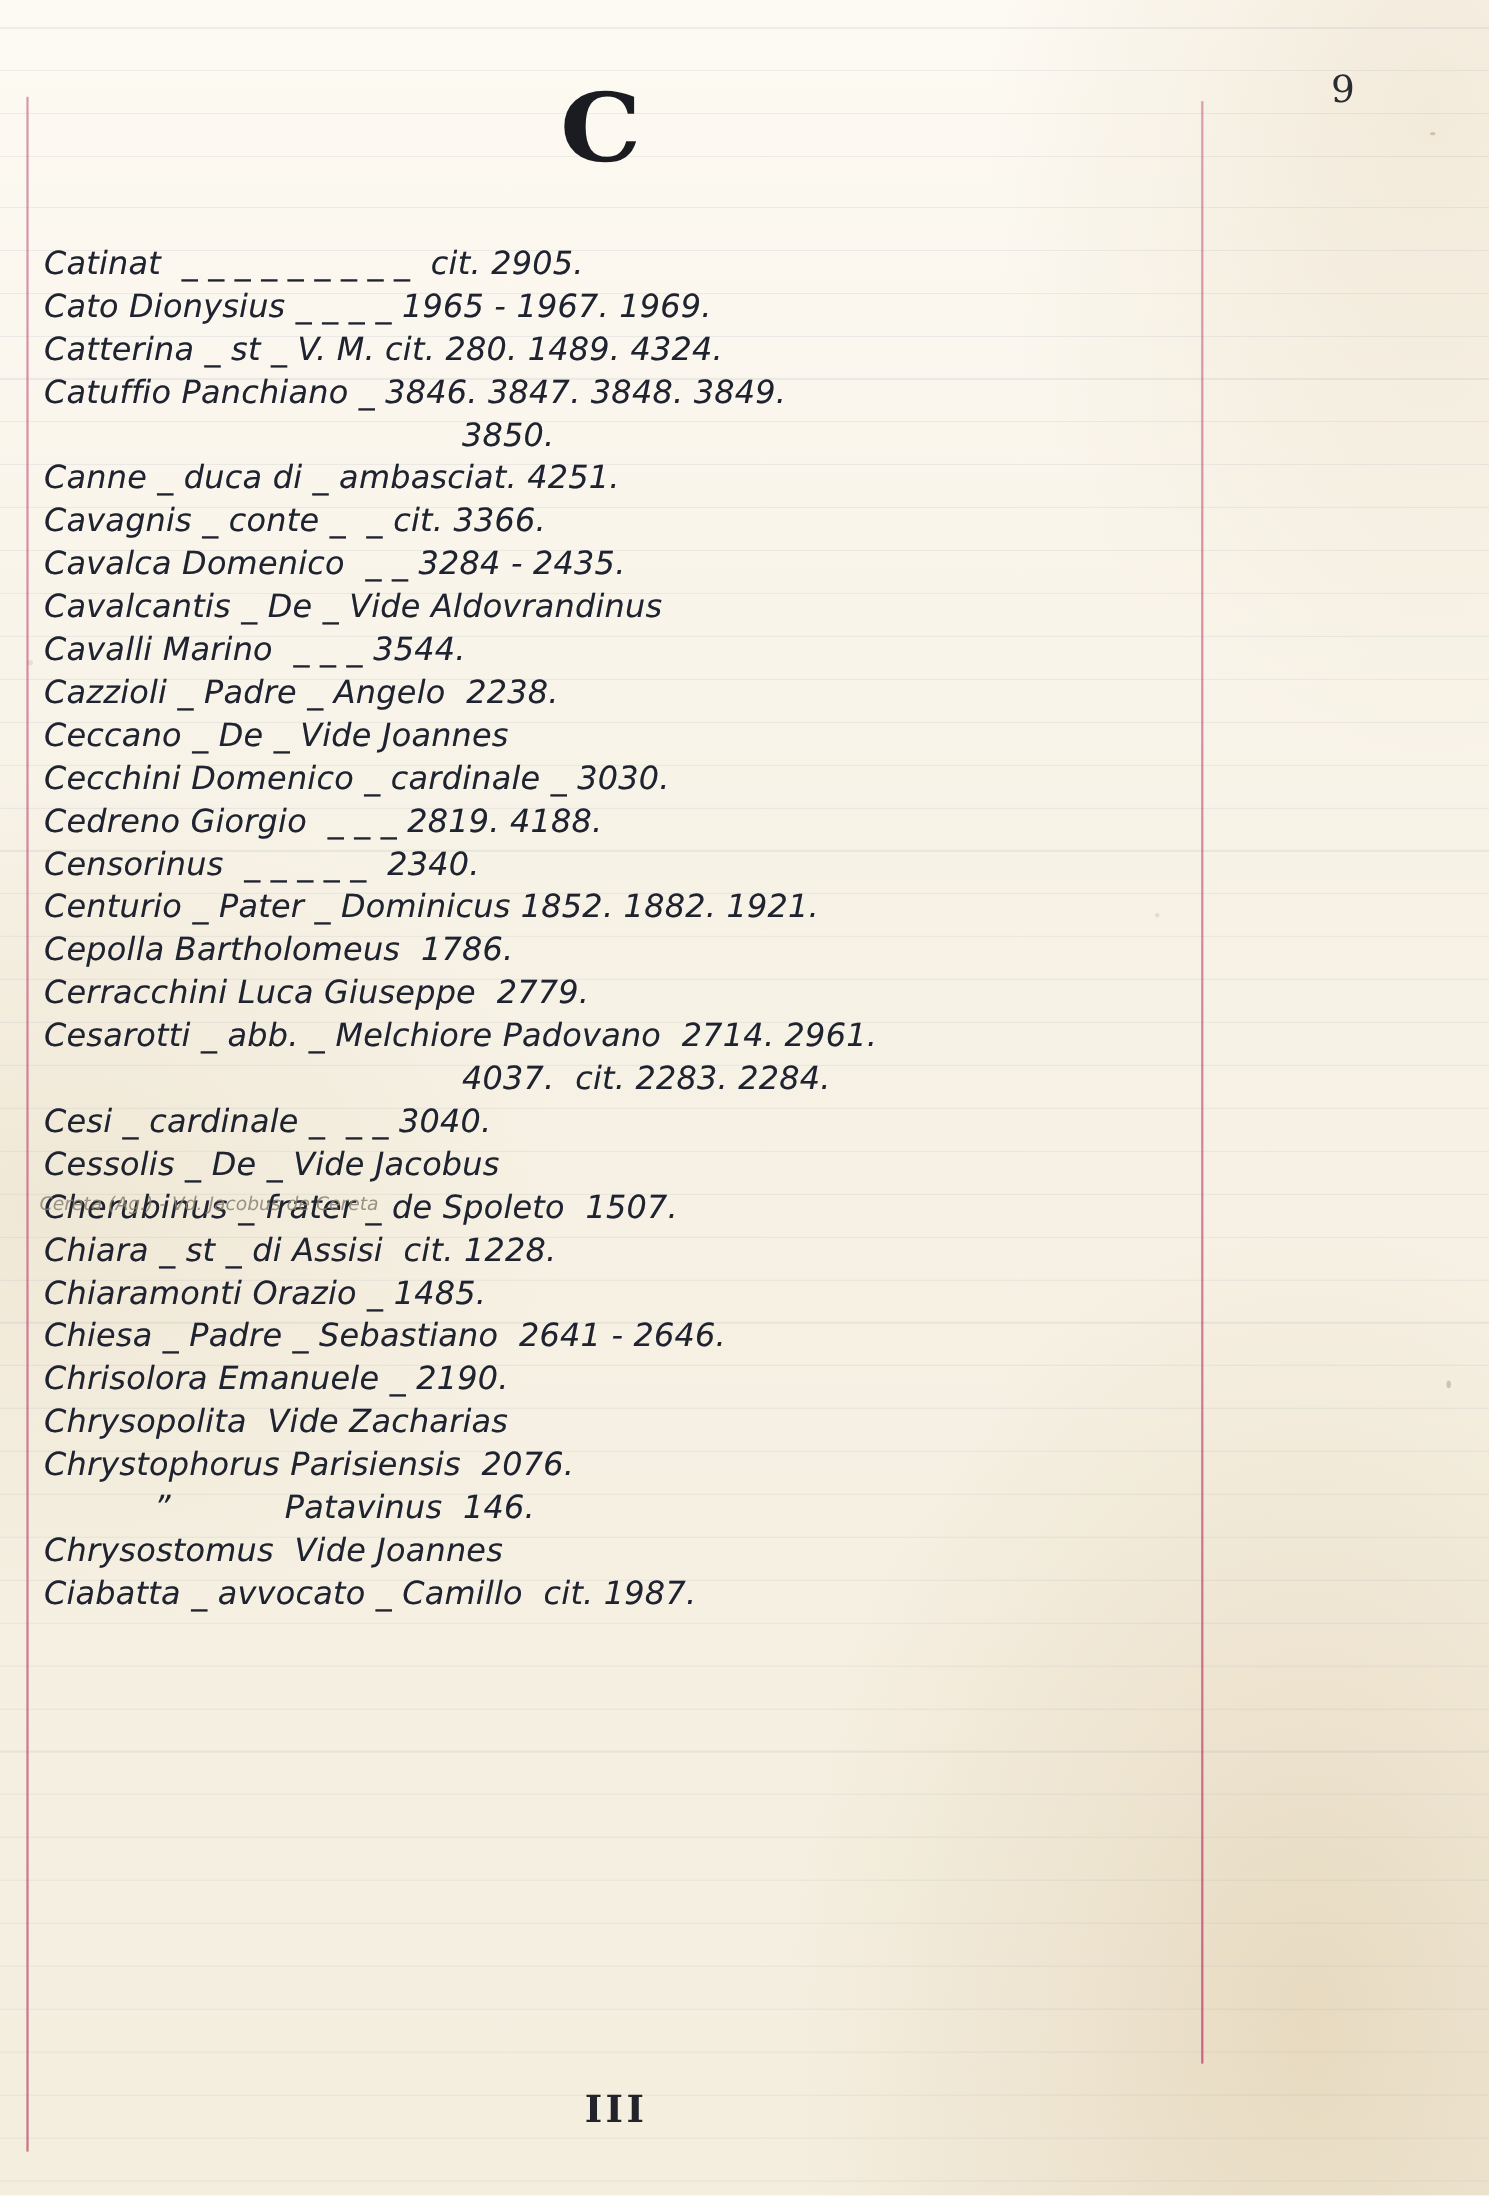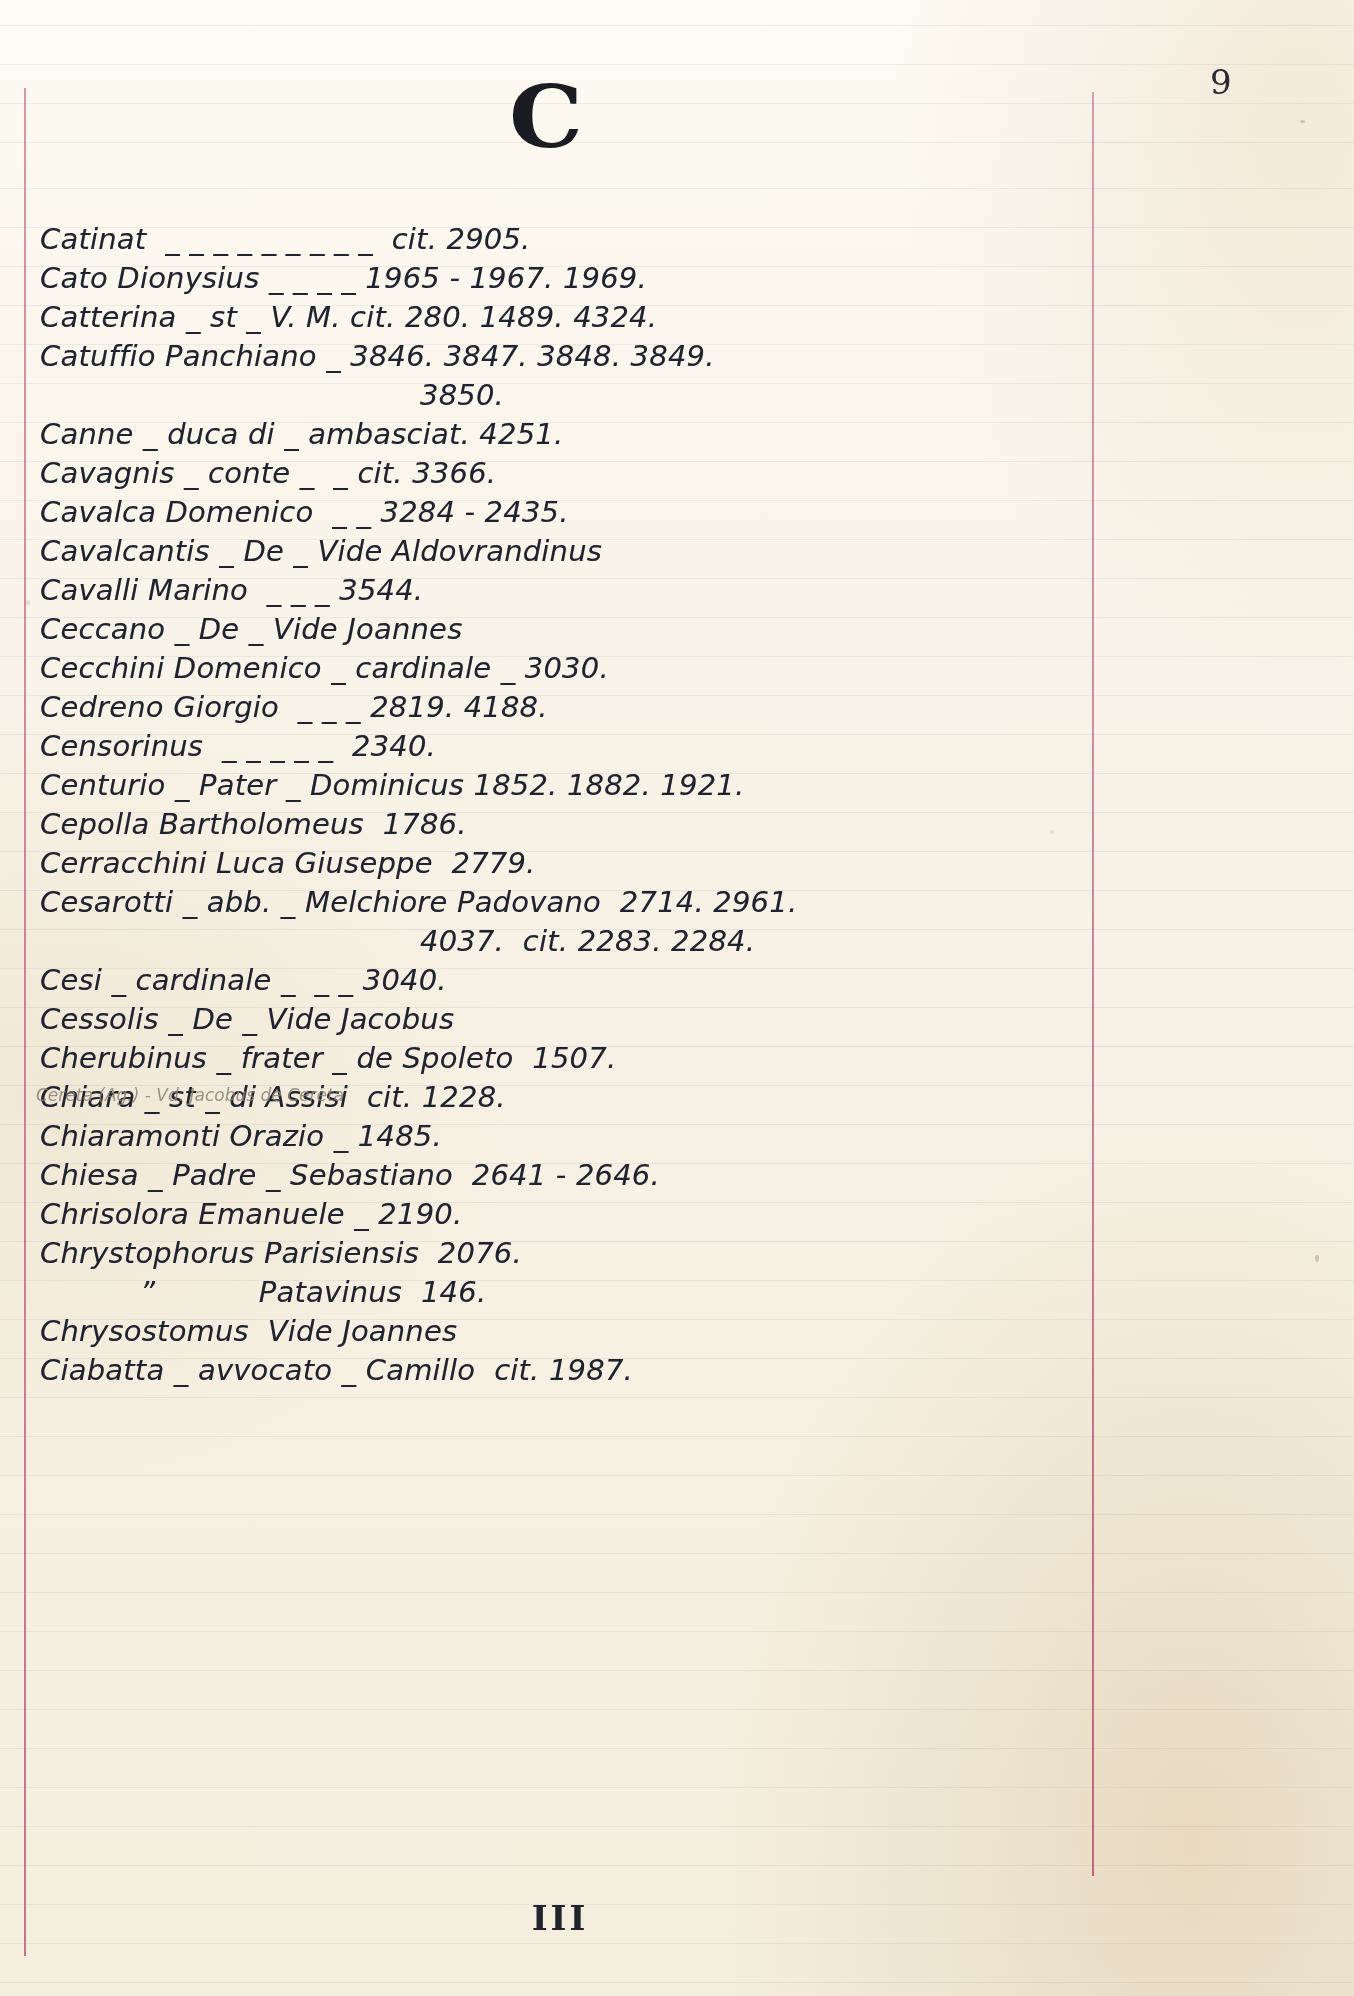--- a/index.html
+++ b/index.html
@@ -156,36 +156,38 @@
     <div class="entry">Catinat  _ _ _ _ _ _ _ _ _  cit. 2905.</div>
     <div class="entry">Cato Dionysius _ _ _ _ 1965 - 1967. 1969.</div>
     <div class="entry">Catterina _ st _ V. M. cit. 280. 1489. 4324.</div>
     <div class="entry">Catuffio Panchiano _ 3846. 3847. 3848. 3849.</div>
     <div class="entry cont">3850.</div>
     <div class="entry">Canne _ duca di _ ambasciat. 4251.</div>
     <div class="entry">Cavagnis _ conte _  _ cit. 3366.</div>
     <div class="entry">Cavalca Domenico  _ _ 3284 - 2435.</div>
     <div class="entry">Cavalcantis _ De _ Vide Aldovrandinus</div>
     <div class="entry">Cavalli Marino  _ _ _ 3544.</div>
+    <div class="entry">Cazzioli _ Padre _ Angelo  2238.</div>
     <div class="entry">Ceccano _ De _ Vide Joannes</div>
     <div class="entry">Cecchini Domenico _ cardinale _ 3030.</div>
     <div class="entry">Cedreno Giorgio  _ _ _ 2819. 4188.</div>
     <div class="entry">Censorinus  _ _ _ _ _  2340.</div>
     <div class="entry">Centurio _ Pater _ Dominicus 1852. 1882. 1921.</div>
     <div class="entry">Cepolla Bartholomeus  1786.</div>
     <div class="entry">Cerracchini Luca Giuseppe  2779.</div>
     <div class="entry">Cesarotti _ abb. _ Melchiore Padovano  2714. 2961.</div>
     <div class="entry cont">4037.  cit. 2283. 2284.</div>
     <div class="entry">Cesi _ cardinale _  _ _ 3040.</div>
     <div class="entry">Cessolis _ De _ Vide Jacobus</div>
     <div class="entry">Cherubinus _ frater _ de Spoleto  1507.</div>
     <div class="entry">Chiara _ st _ di Assisi  cit. 1228.</div>
     <div class="entry">Chiaramonti Orazio _ 1485.</div>
     <div class="entry">Chiesa _ Padre _ Sebastiano  2641 - 2646.</div>
     <div class="entry">Chrisolora Emanuele _ 2190.</div>
+    <div class="entry">Chrysopolita  Vide Zacharias</div>
     <div class="entry">Chrystophorus Parisiensis  2076.</div>
     <div class="entry quoted">”           Patavinus  146.</div>
     <div class="entry">Chrysostomus  Vide Joannes</div>
     <div class="entry">Ciabatta _ avvocato _ Camillo  cit. 1987.</div>
   </div>
 
   <div class="annotation">Cereta (Ag.) - Vd. Jacobus de Cereta</div>
 
   <div class="signature">III</div>
 

